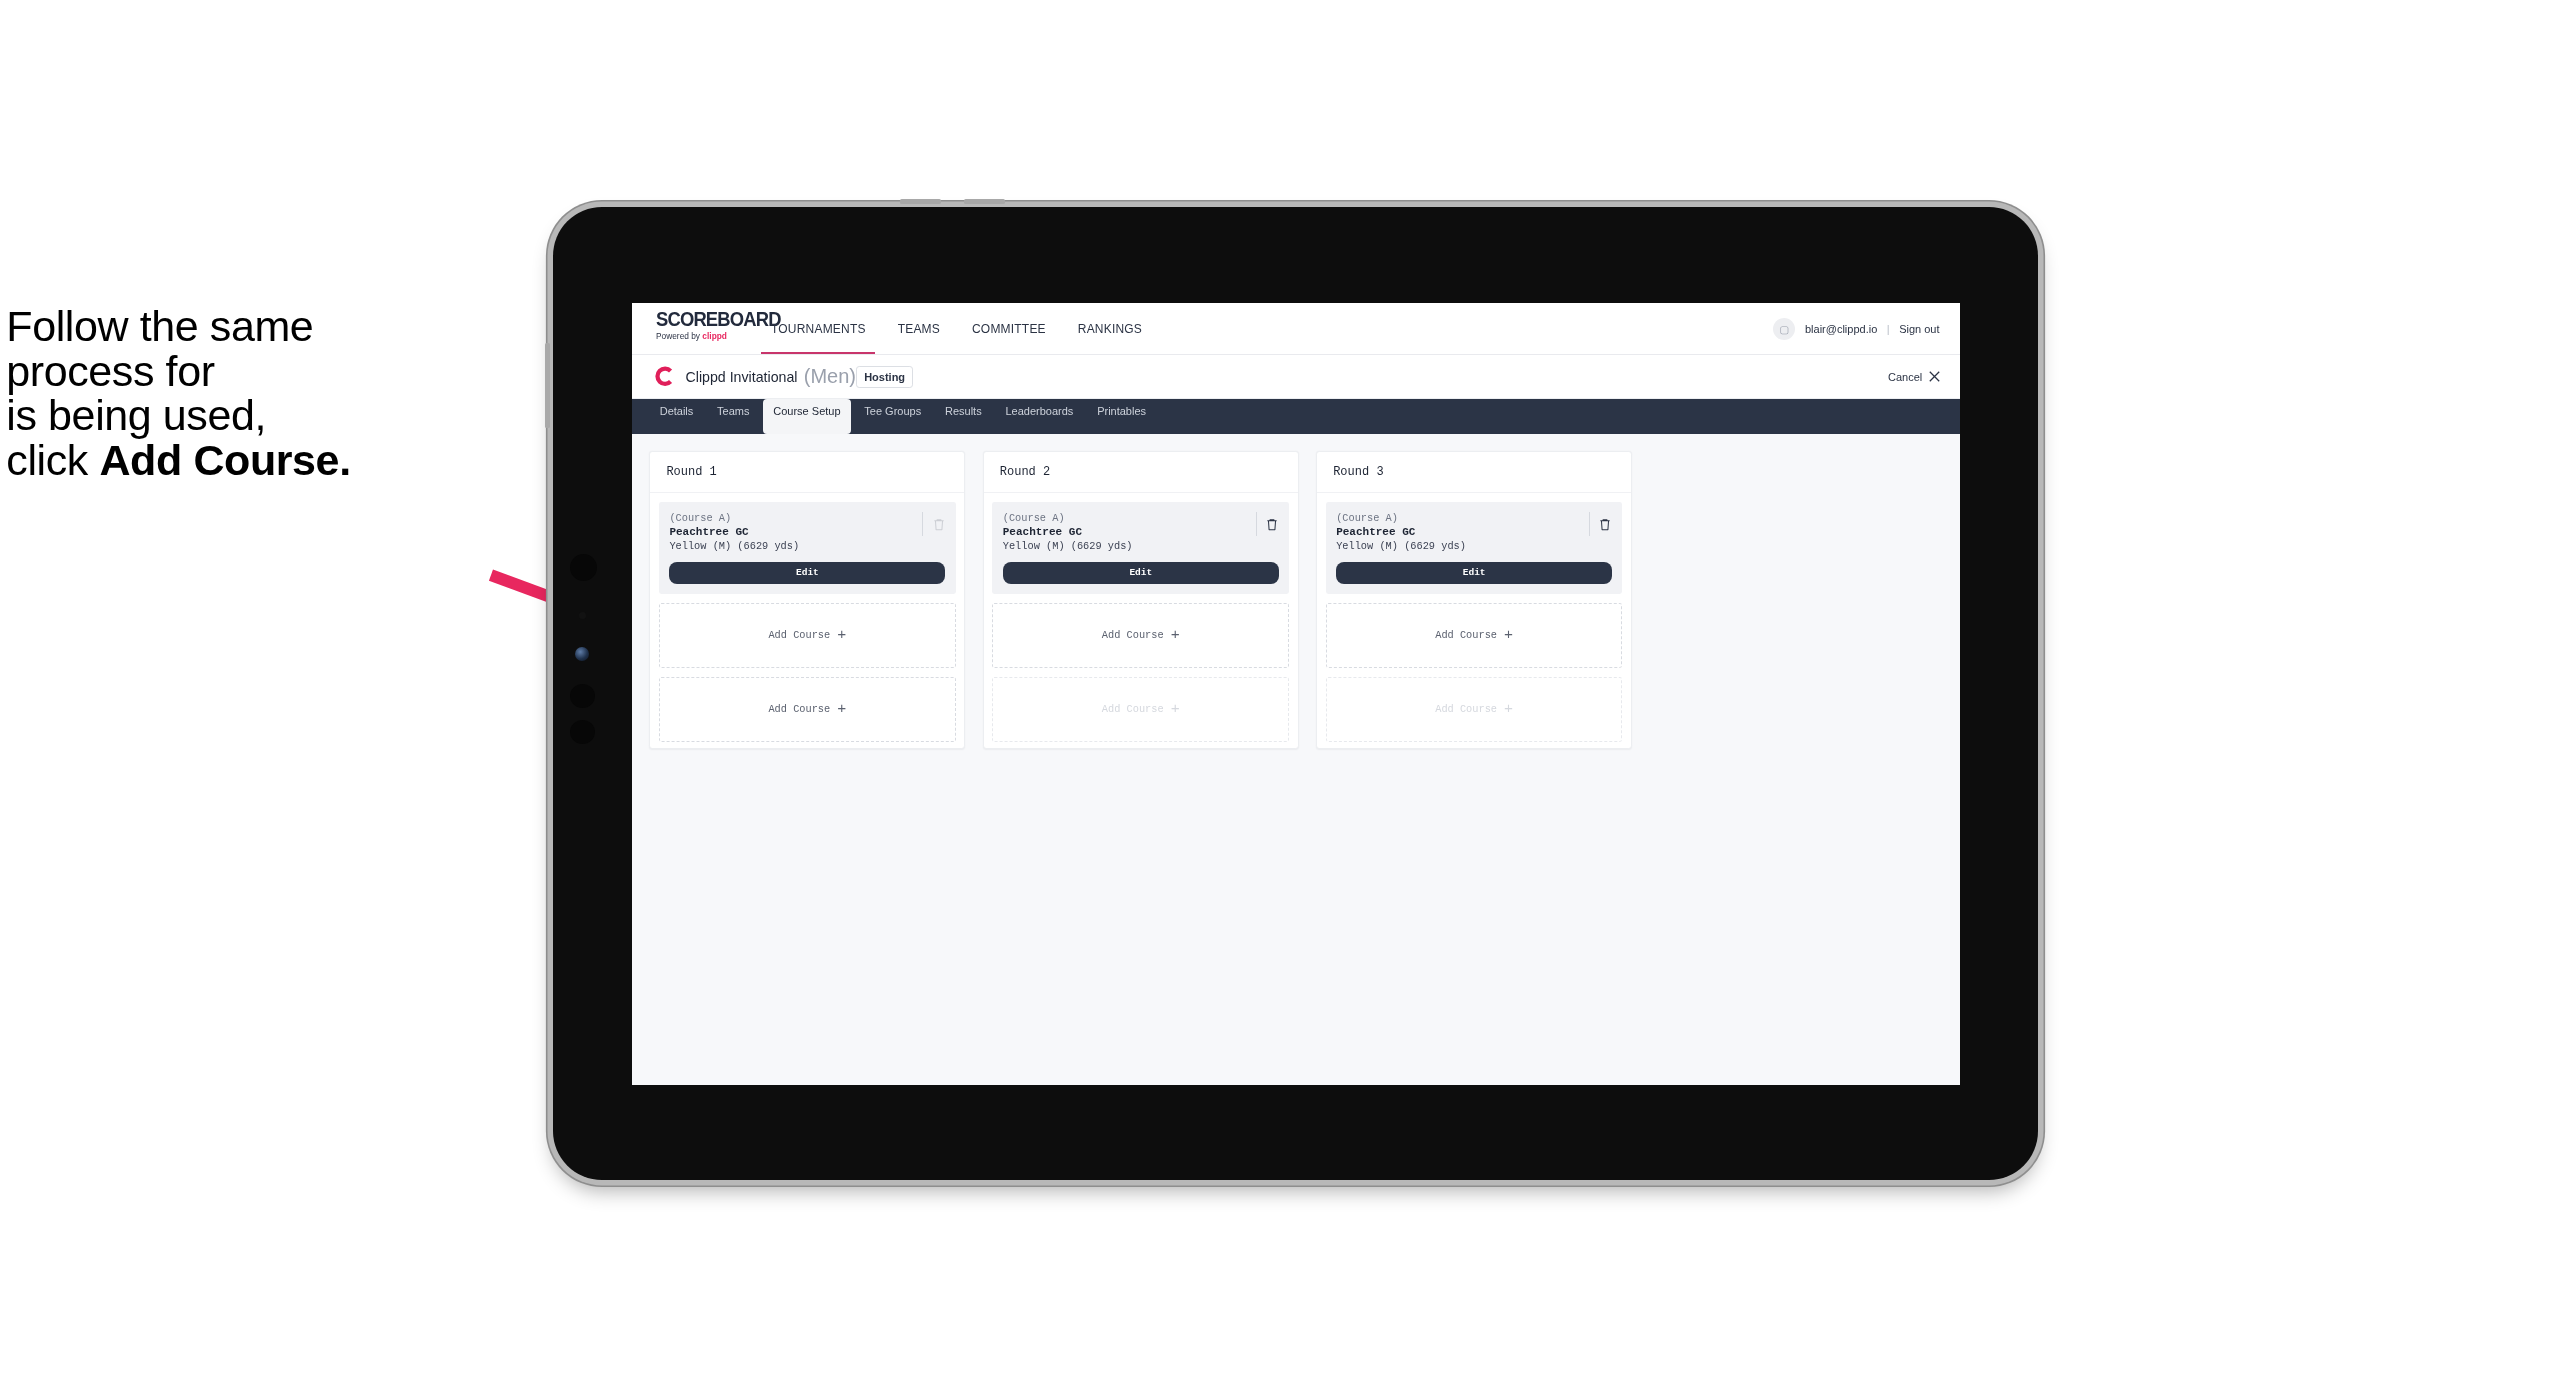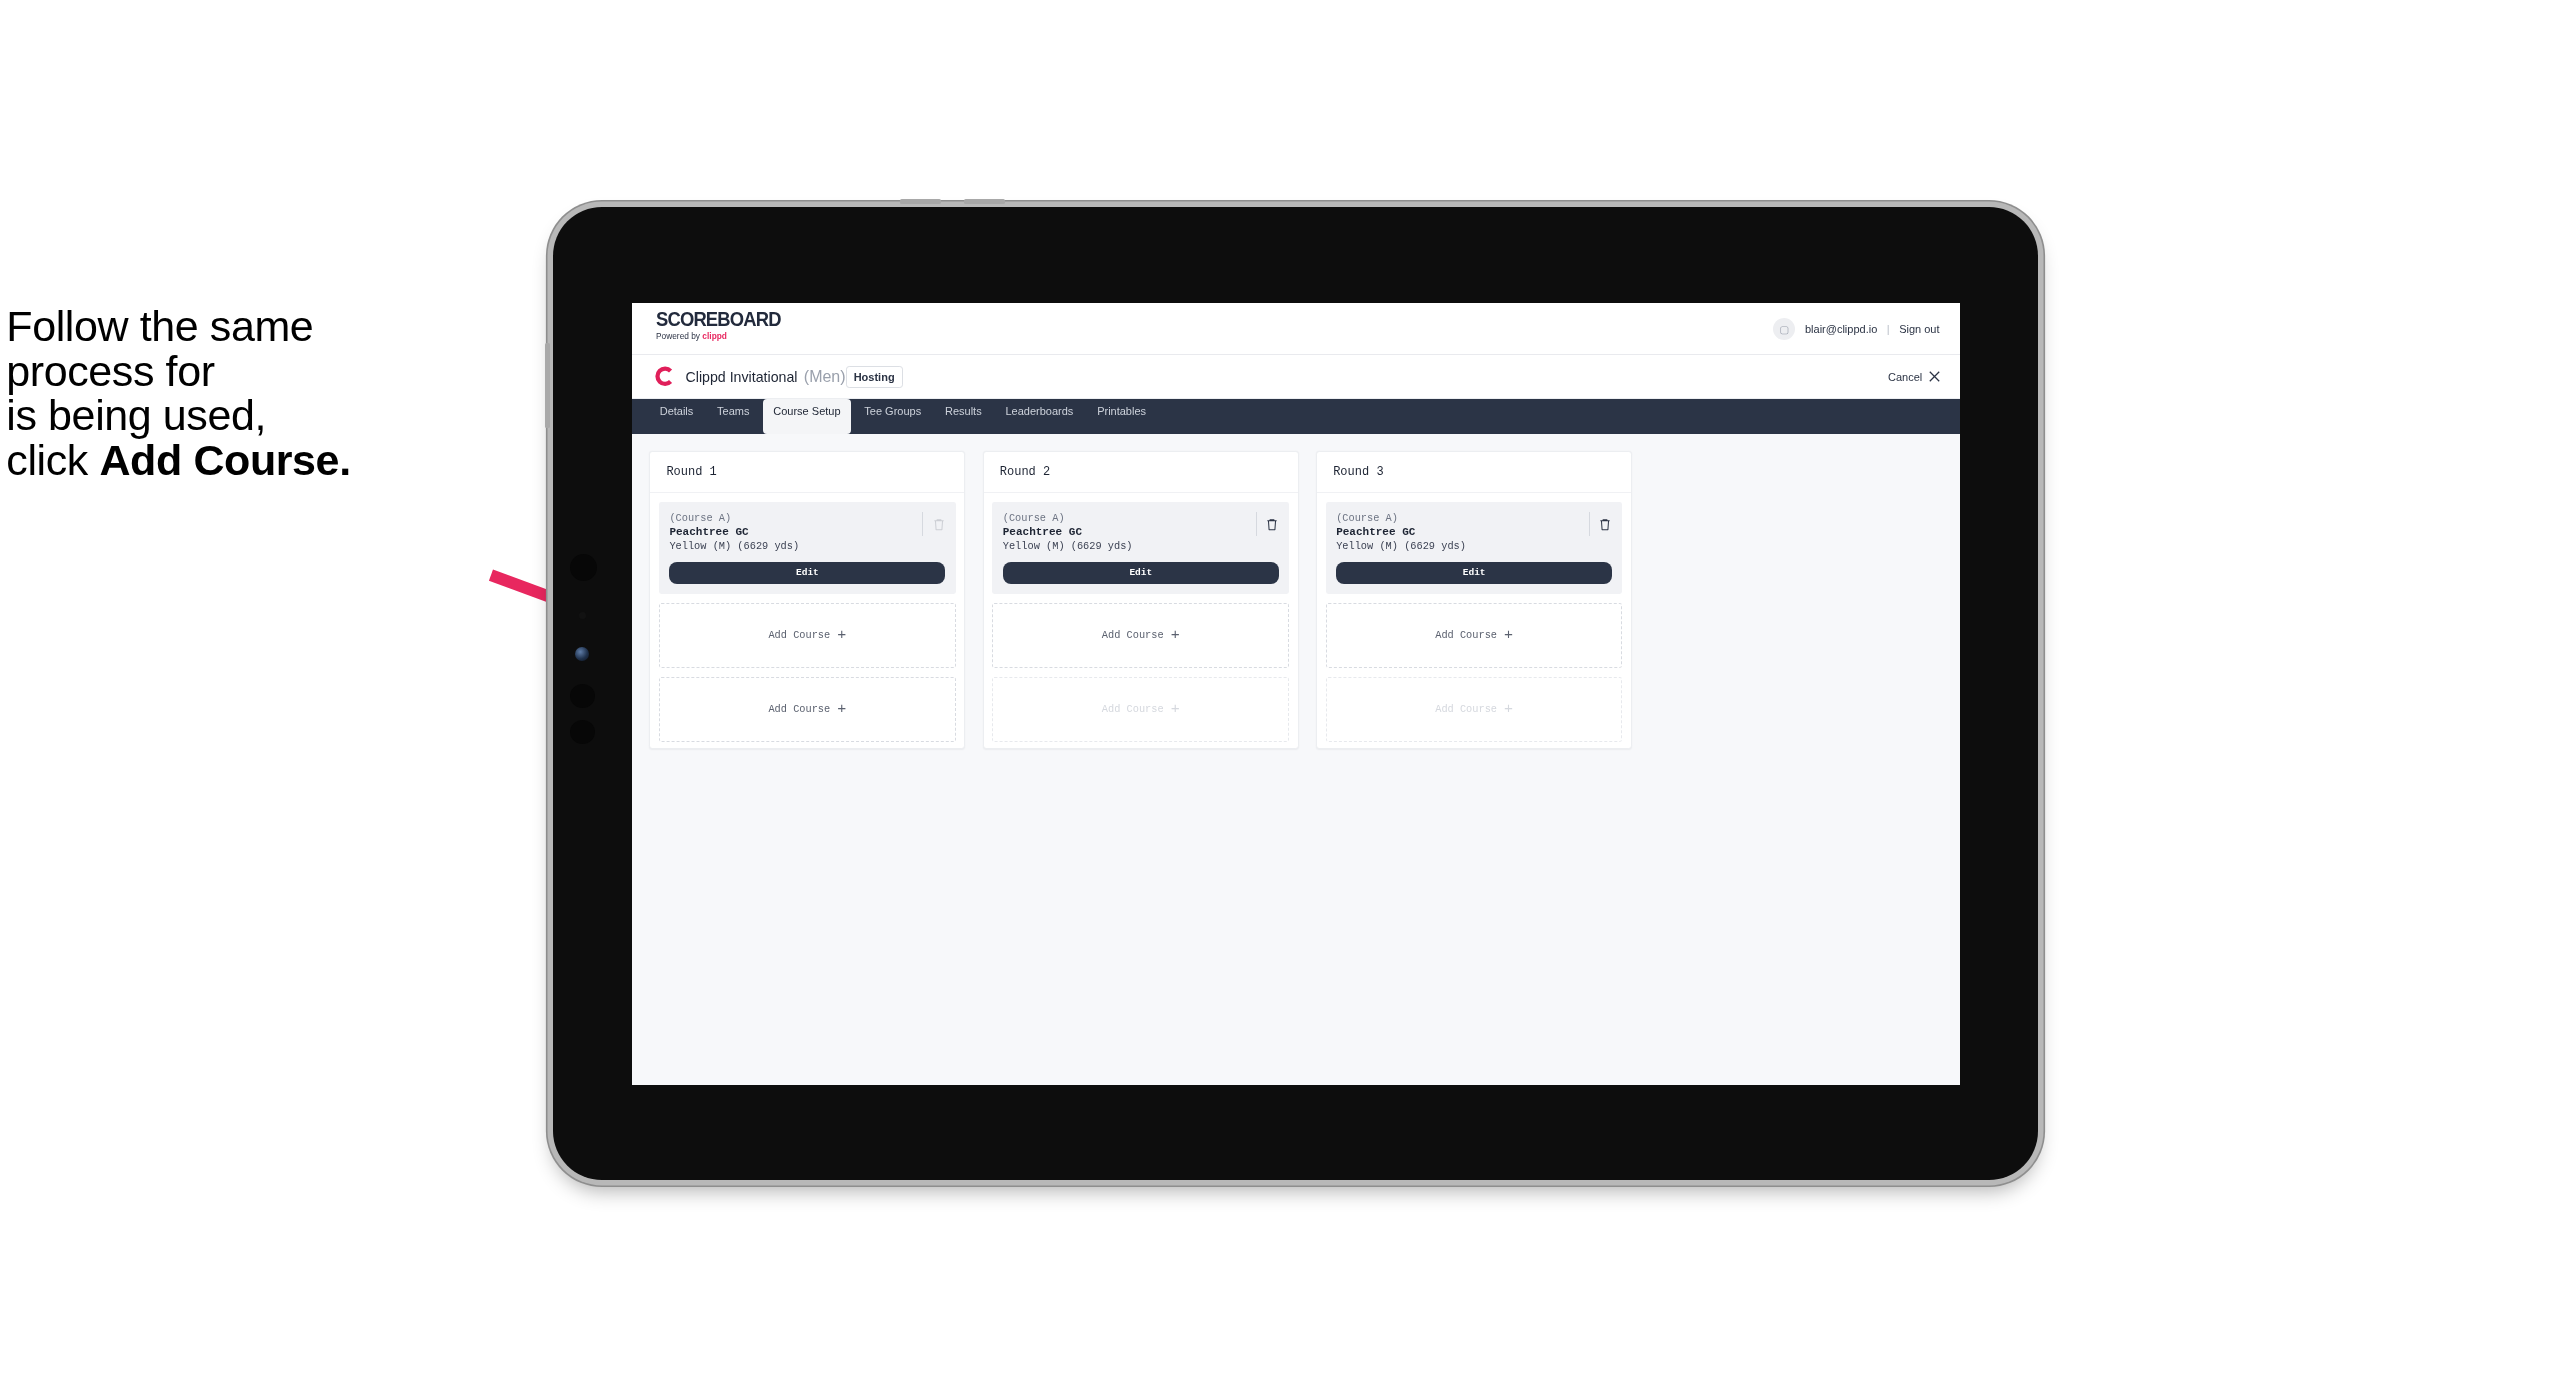--- a/index.html
+++ b/index.html
@@ -99,21 +99,21 @@
   #titlebar {
     height: 44px; background: #ffffff;
     display: flex; align-items: center; padding: 0 20.5px 0 22px;
     border-bottom: 0.8px solid #eceef1;
   }
   #clogo {
     width: 20.5px; height: 20.5px; flex: none; margin-right: 11px;
     position: relative;
   }
   #tname { font-size: 14.2px; color: #1d2433; }
-  #tgender { font-size: 16px; color: #9aa0ac; margin-left: 6.3px; }
+  #tgender { font-size: 20px; color: #9aa0ac; margin-left: 6.3px; }
   #hosting {
     font-size: 11px; font-weight: 700; color: #2b3344;
     border: 0.8px solid #dcdfe4; border-radius: 3.2px; padding: 4px 7.1px; background:#fff;
     cursor: pointer;
   }
   #cancel {
     margin-left: auto; display: flex; align-items: center; gap: 6.3px;
     font-size: 11px; color: #2b3344; cursor: pointer;
   }
 
@@ -202,20 +202,26 @@
     <div class="cam-blue" style="left:22px; top:440px; width:14.2px; height:14.2px;"></div>
     <div class="cam-lens" style="left:17.4px; top:477px; width:25px; height:24px;"></div>
     <div class="cam-lens" style="left:17.4px; top:513px; width:25px; height:24px;"></div>
 
     <div id="screen">
 
       <div id="topnav">
         <div id="brand">
           <div class="sb">SCOREBOARD</div>
           <div class="pb"><span>Powered by </span><b>clippd</b></div>
+        </div>
+        <div class="nav-items">
+          <div class="nav-item active">TOURNAMENTS</div>
+          <div class="nav-item">TEAMS</div>
+          <div class="nav-item">COMMITTEE</div>
+          <div class="nav-item">RANKINGS</div>
         </div>
         <div id="account">
           <div id="avatar">▢</div>
           <span>blair@clippd.io</span>
           <span class="sep">|</span>
           <span class="signout">Sign out</span>
         </div>
       </div>
 
       <div id="titlebar">

